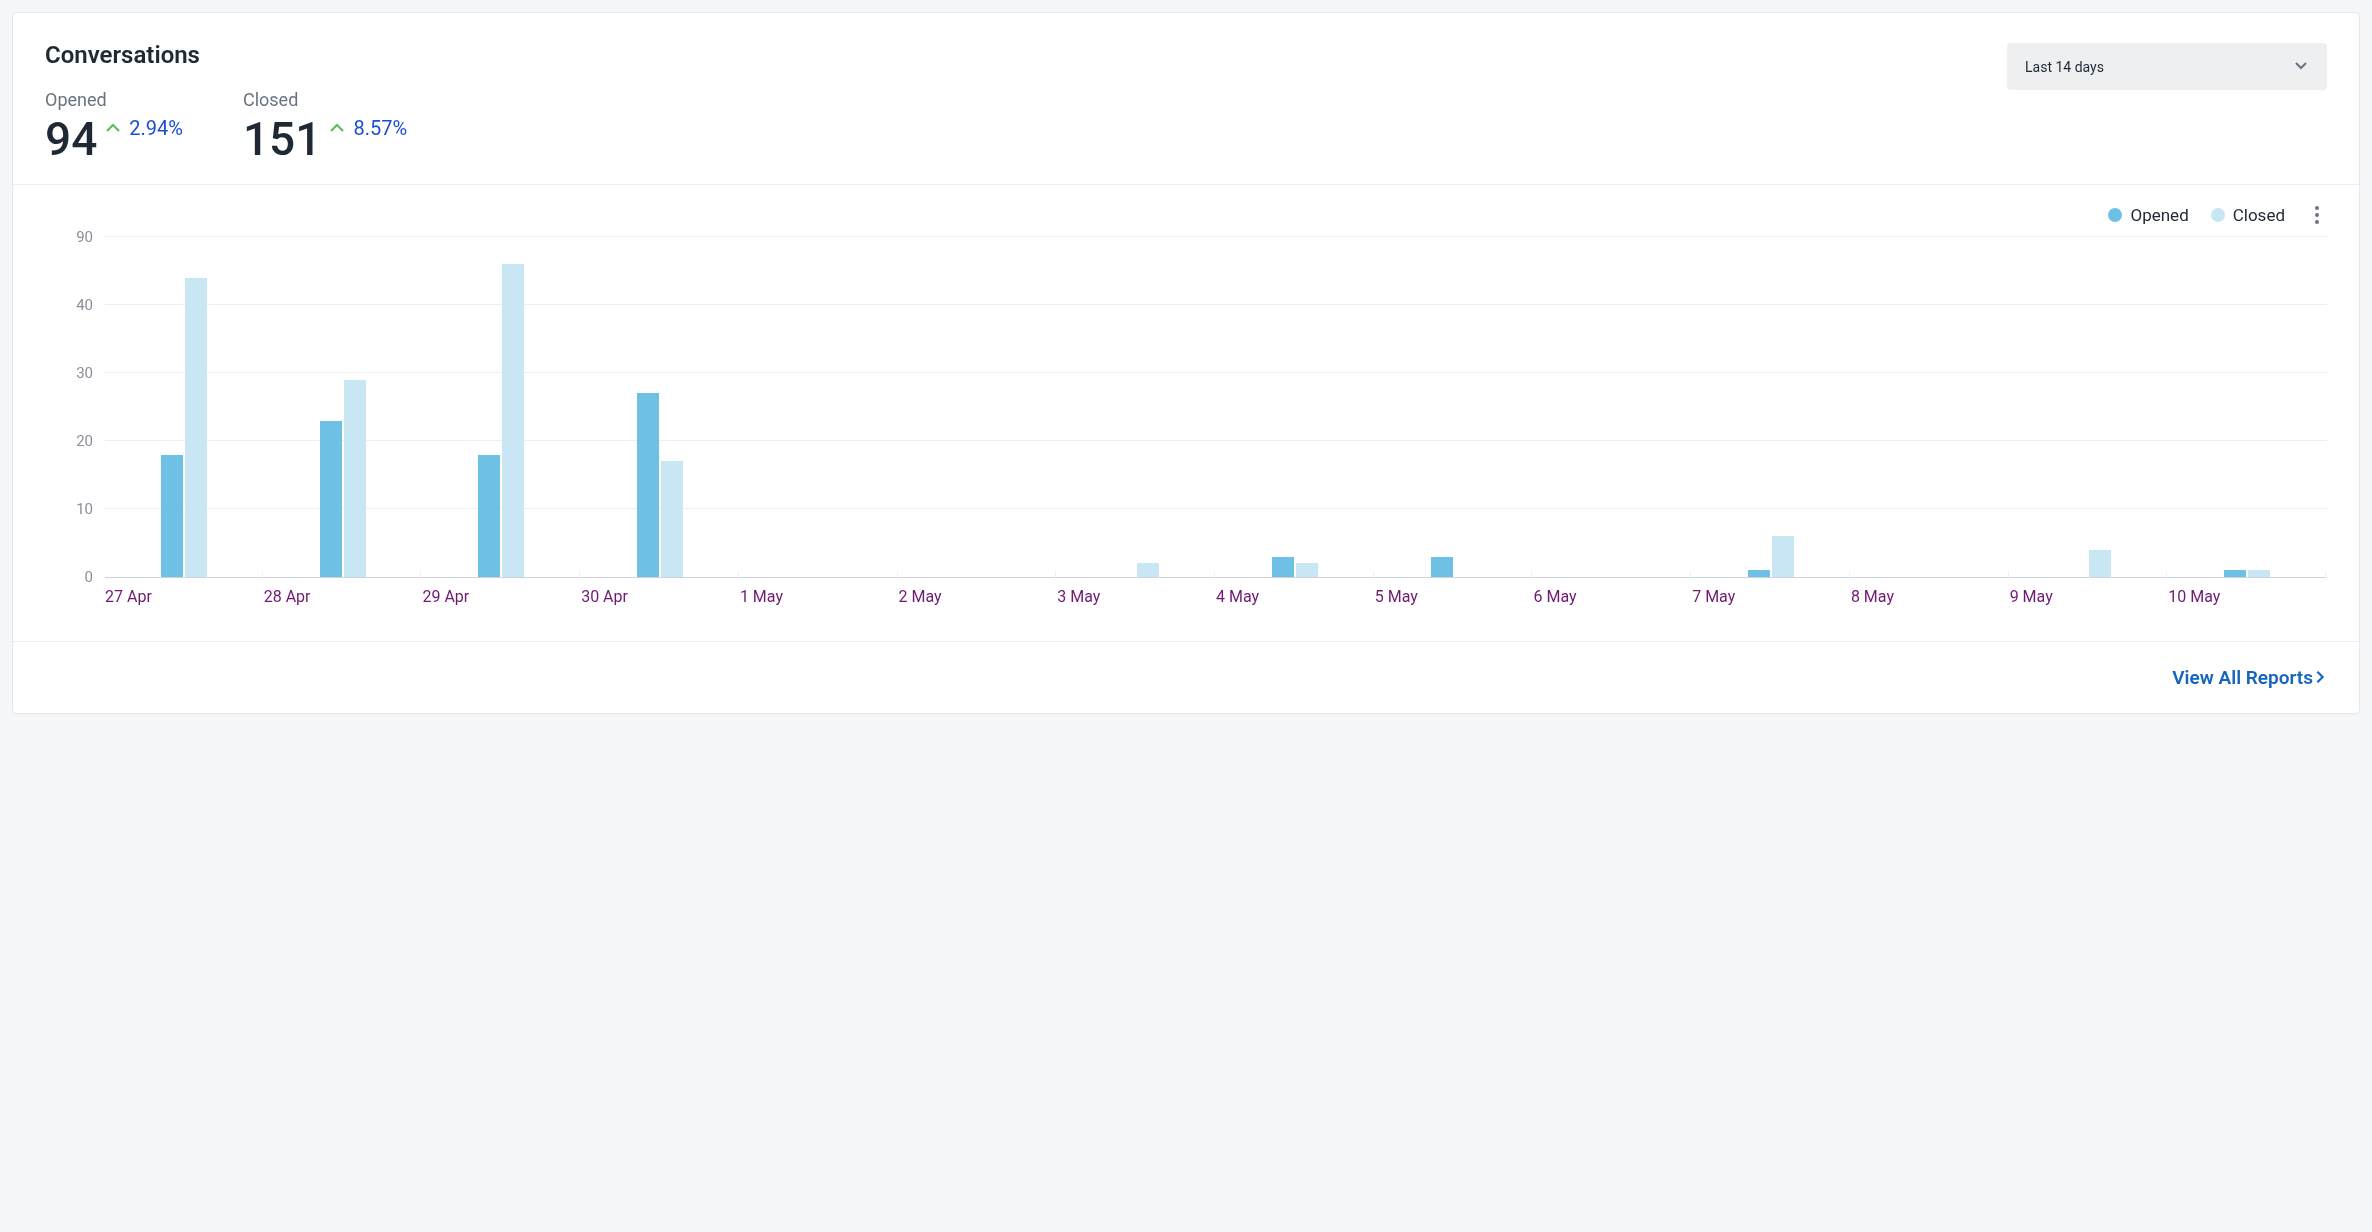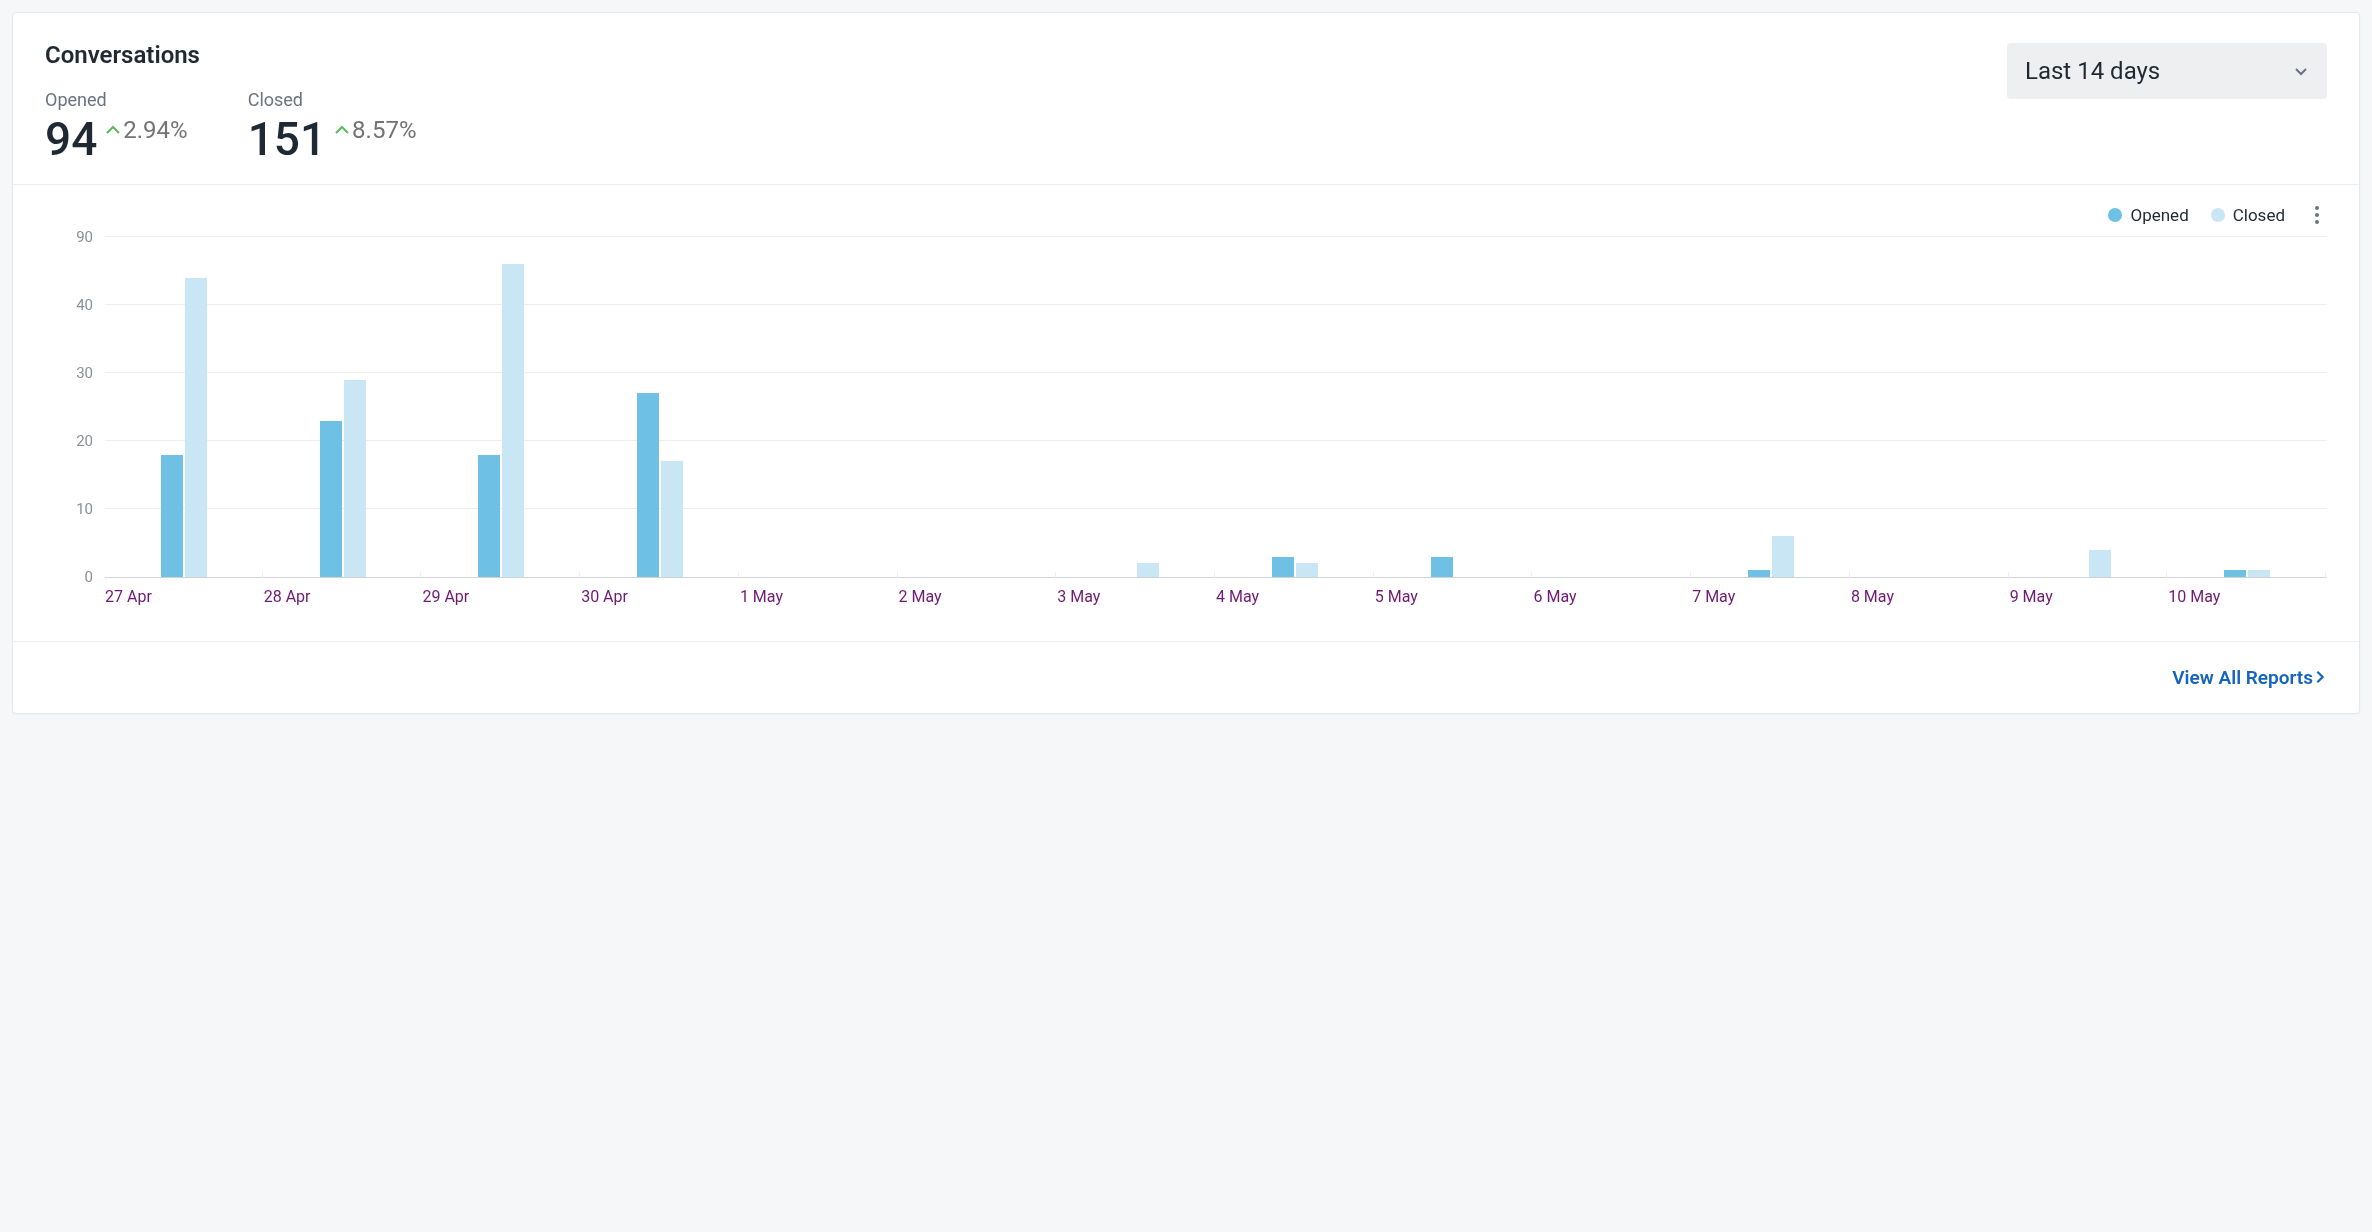--- a/index.html
+++ b/index.html
@@ -47,35 +47,35 @@
   }
   .metric-value {
     font-size: 46px;
     font-weight: 500;
     color: #1f2933;
     line-height: 1;
   }
   .metric-delta {
     display: flex;
     align-items: center;
-    gap: 2px;
-    color: #737373;
-    font-size: 24px;
+    gap: 8px;
+    color: #1d4ed8;
+    font-size: 20px;
   }
   .metric-delta svg { display: block; }
   .range-select {
     margin-top: 2px;
     background: #edeff1;
     border-radius: 4px;
     padding: 14px 18px;
     min-width: 320px;
     display: flex;
     justify-content: space-between;
     align-items: center;
-    font-size: 24px;
+    font-size: 14px;
     color: #1f2933;
     cursor: pointer;
   }
   .chevron { color: #6b7280; }
 
   .chart-area {
     padding: 18px 32px 24px 32px;
   }
   .legend-row {
     display: flex;

